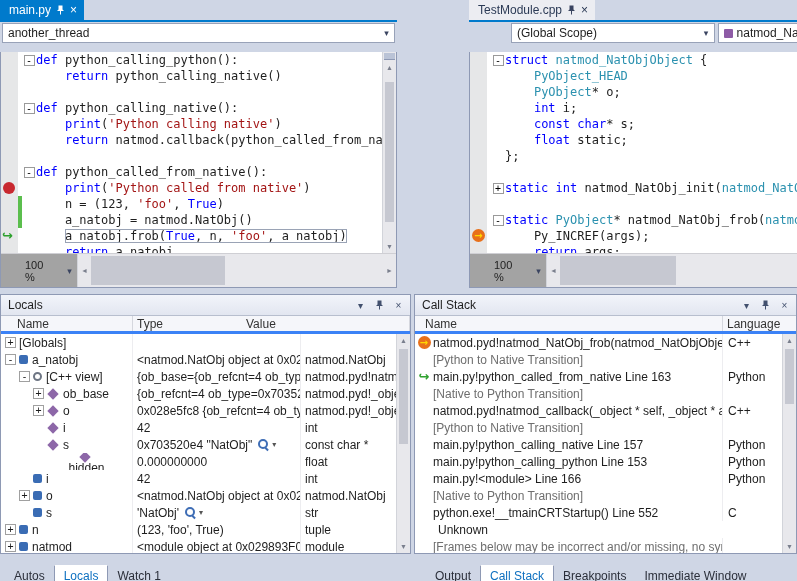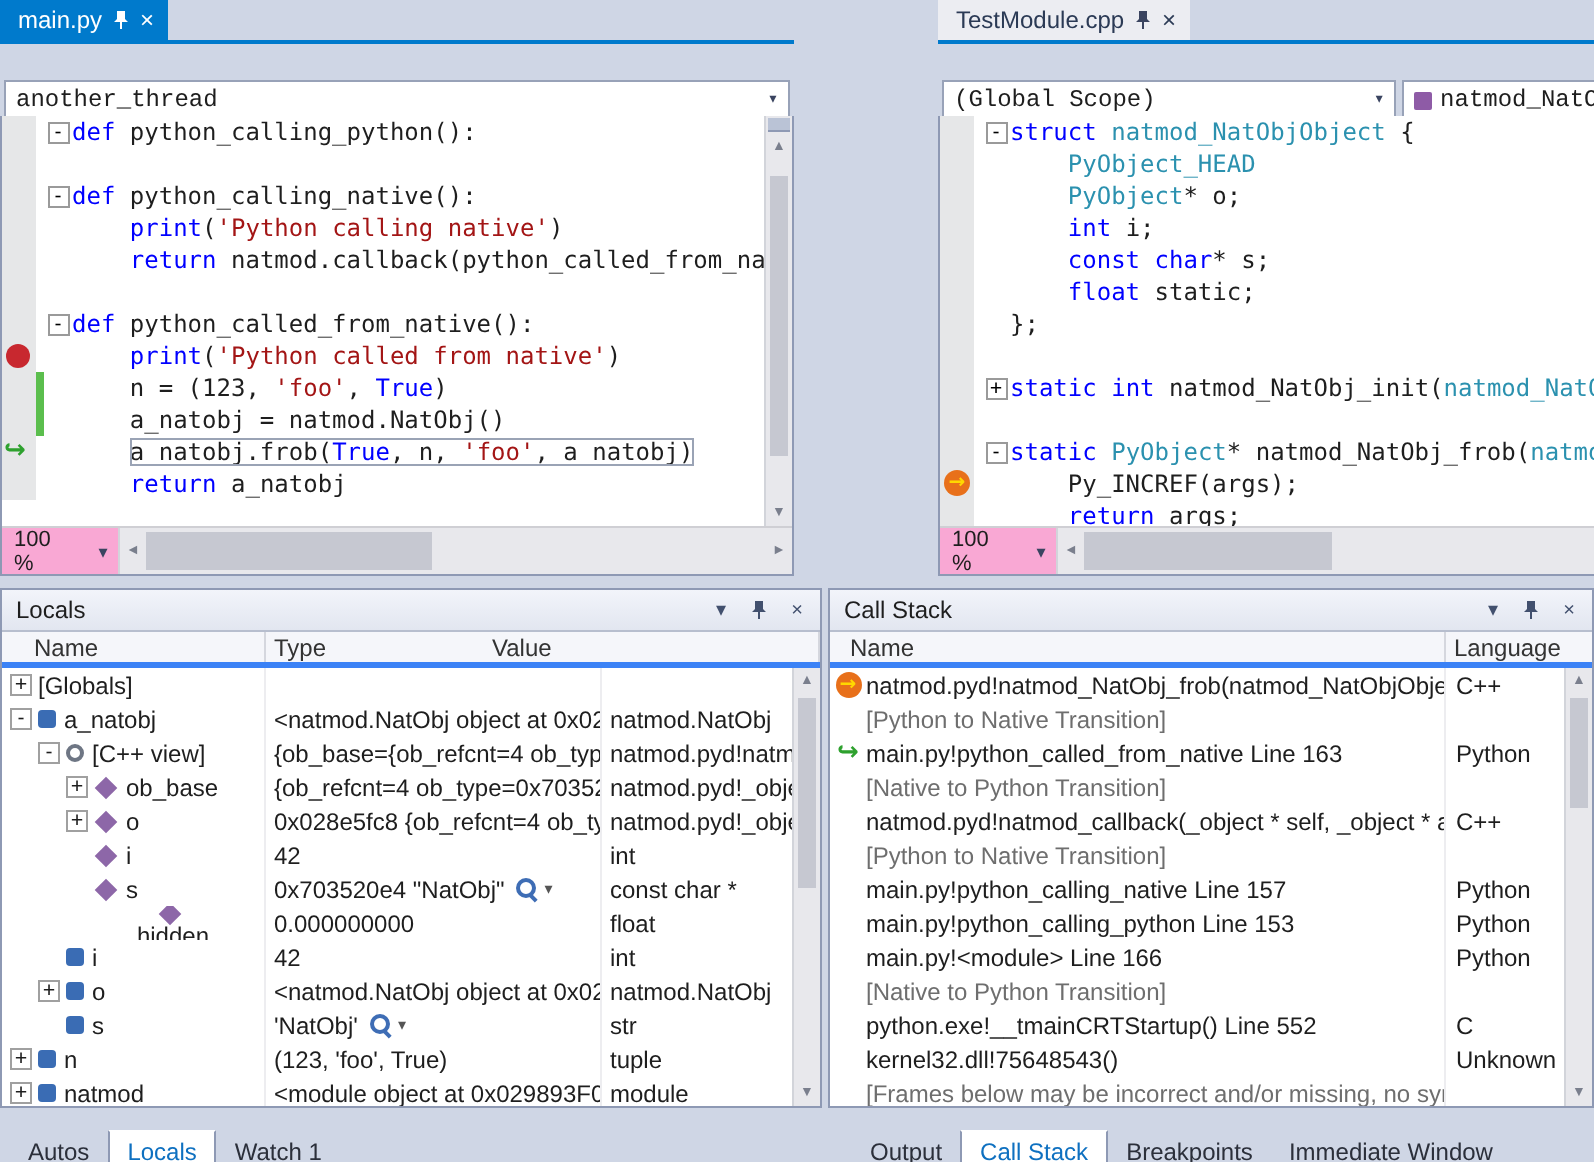--- a/index.html
+++ b/index.html
@@ -16,21 +16,21 @@
   .pane { display:flex; flex-direction:column; }
   .pane.left { width:397px; }
   .pane.right { width:396px; }
   .vsplit { width:4px; }
   .tabstrip { height:22px; display:flex; align-items:flex-end; border-bottom:2px solid #007ACC; }
   .doc-tab { height:20px; display:flex; align-items:center; gap:5px; padding:0 7px 0 9px; font-size:12px; cursor:default; }
   .doc-tab.active { background:#007ACC; color:#FFFFFF; }
   .doc-tab.inactive { background:#ECEDF2; color:#2B3A55; }
   .closex { font-size:12px; line-height:10px; }
   .pinicon svg { display:block; }
-  .navbar { height:30px; display:flex; gap:3px; padding:18px 2px;font-family:Liberation Mono, monospace; }
+  .navbar { height:30px; display:flex; gap:3px; padding:1px 2px; }
   .combo { background:#FFFFFF; border:1px solid #98A2B8; height:20px; display:flex; align-items:center; padding-left:5px; font-size:12px; overflow:hidden; }
   .combo.grow { flex:1; }
   .combo-text { white-space:nowrap; overflow:hidden; }
   .combo-arrow { margin-left:auto; width:15px; text-align:center; color:#3A4460; font-size:9px; flex:none; }
   .ebox { flex:1; border:1px solid #8E99B4; border-top:none; display:flex; flex-direction:column; background:#FFFFFF; overflow:hidden; }
   .editor { position:relative; flex:1; overflow:hidden; background:#FFFFFF; }
   .code { font-family:"DejaVu Sans Mono","Liberation Mono",monospace; font-size:12px; }
   .cl { display:flex; height:16px; line-height:16px; }
   .m1 { width:17px; background:#E6E7E8; flex:none; position:relative; }
   .bp { position:absolute; left:2px; top:2px; width:12px; height:12px; border-radius:6px; background:#C8282F; }
@@ -41,21 +41,21 @@
   .fold { width:14px; flex:none; display:flex; align-items:center; justify-content:center; background:#FFFFFF; }
   .fbox { width:11px; height:11px; border:1px solid #9A9A9A; background:#FFFFFF; font-size:10px; line-height:9px; text-align:center; color:#000; font-family:"DejaVu Sans Mono",monospace; }
   .ltxt { flex:1; overflow:hidden; white-space:pre; }
   .tok-k { color:#0000FF; } .tok-s { color:#A31515; } .tok-t { color:#2B91AF; } .tok-p { color:#1E1E1E; }
   .hlbox { outline:1px solid #9AA3B5; outline-offset:-1px; }
   .vsb { position:absolute; top:0; right:0; bottom:0; width:14px; background:#E8E8EC; border-left:1px solid #D2D4DA; }
   .vsb .split { height:7px; background:#BAC3D6; border-bottom:1px solid #8E99B4; margin:1px; }
   .sa { height:13px; text-align:center; font-size:7px; line-height:13px; color:#7A7F8D; }
   .sa.bottom { position:absolute; bottom:0; left:0; right:0; }
   .thumb { position:absolute; left:2px; right:2px; background:#C6C8D1; }
-  .ebar { height:24px; display:flex; align-items:center; background:#f9a8d4; border-top:1px solid #CFCFD4; }
+  .ebar { height:34px; display:flex; align-items:center; background:#a3a3a3; border-top:1px solid #CFCFD4;padding-left:18px; }
   .zoom { width:58px; padding-left:6px; display:flex; align-items:center; gap:6px; font-size:11px; color:#1E1E1E; flex:none; }
   .hsb { flex:1; height:100%; display:flex; align-items:center; background:#E8E8EC; border-left:1px solid #D2D4DA; position:relative; }
   .ha { width:13px; text-align:center; font-size:7px; color:#7A7F8D; flex:none; }
   .htrack { flex:1; height:100%; position:relative; }
   .hthumb { position:absolute; top:2px; bottom:2px; background:#C6C8D1; }
   
   .panels { display:flex; margin-top:6px; height:260px; }
   .panel { background:#FFFFFF; border:1px solid #8E99B4; display:flex; flex-direction:column; }
   .panel.locals { width:411px; }
   .psplit { width:3px; }
@@ -129,20 +129,26 @@
               <span class="gb"></span>
               <span class="fold">
                 <span class="fbox">-</span>
               </span>
               <span class="ltxt"><span class="tok-k">def</span><span class="tok-p"> python_calling_python():</span></span>
             </div>
             <div class="cl">
               <span class="m1"></span>
               <span class="gb"></span>
               <span class="fold"></span>
+              <span class="ltxt"><span class="tok-p">    </span><span class="tok-k">return</span><span class="tok-p"> python_calling_native()</span></span>
+            </div>
+            <div class="cl">
+              <span class="m1"></span>
+              <span class="gb"></span>
+              <span class="fold"></span>
               <span class="ltxt"></span>
             </div>
             <div class="cl">
               <span class="m1"></span>
               <span class="gb"></span>
               <span class="fold">
                 <span class="fbox">-</span>
               </span>
               <span class="ltxt"><span class="tok-k">def</span><span class="tok-p"> python_calling_native():</span></span>
             </div>
@@ -238,21 +244,21 @@
         <span>TestModule.cpp</span>
         <span class="pinicon">
             <svg width="9" height="10" viewBox="0 0 9 10">
               <path d="M2.5 0.5 L6.5 0.5 L6.5 4.5 L8 6 L5 6 L5 9.5 L4 9.5 L4 6 L1 6 L2.5 4.5 Z" fill="#3A4460"></path>
             </svg>
           </span>
         <span class="closex">×</span>
       </div>
     </div>
     <div class="navbar">
-      <div class="combo" style="flex:1.42;">
+      <div class="combo" style="flex:1.42;margin-left:40px;">
         <span class="combo-text">(Global Scope)</span>
         <span class="combo-arrow">▾</span>
       </div>
       <div class="combo" style="flex:1;">
         <span class="ic-method"></span>
         <span class="combo-text">natmod_NatObj_frob(natmod_</span>
         <span class="combo-arrow">▾</span>
       </div>
     </div>
     <div class="ebox">
@@ -627,21 +633,20 @@
             <span class="cs-name dim">[Native to Python Transition]</span>
             <span class="cs-lang"></span>
           </div>
           <div class="csrow">
             <span class="cs-icon"></span>
             <span class="cs-name">python.exe!__tmainCRTStartup() Line 552</span>
             <span class="cs-lang">C</span>
           </div>
           <div class="csrow">
             <span class="cs-icon"></span>
-            <span class="cs-name">kernel32.dll!75648543()</span>
             <span class="cs-lang">Unknown</span>
           </div>
           <div class="csrow">
             <span class="cs-icon"></span>
             <span class="cs-name dim">[Frames below may be incorrect and/or missing, no symbols loaded]</span>
             <span class="cs-lang"></span>
           </div>
         </div>
       <div class="pv">
         <div class="sa">▲</div>

